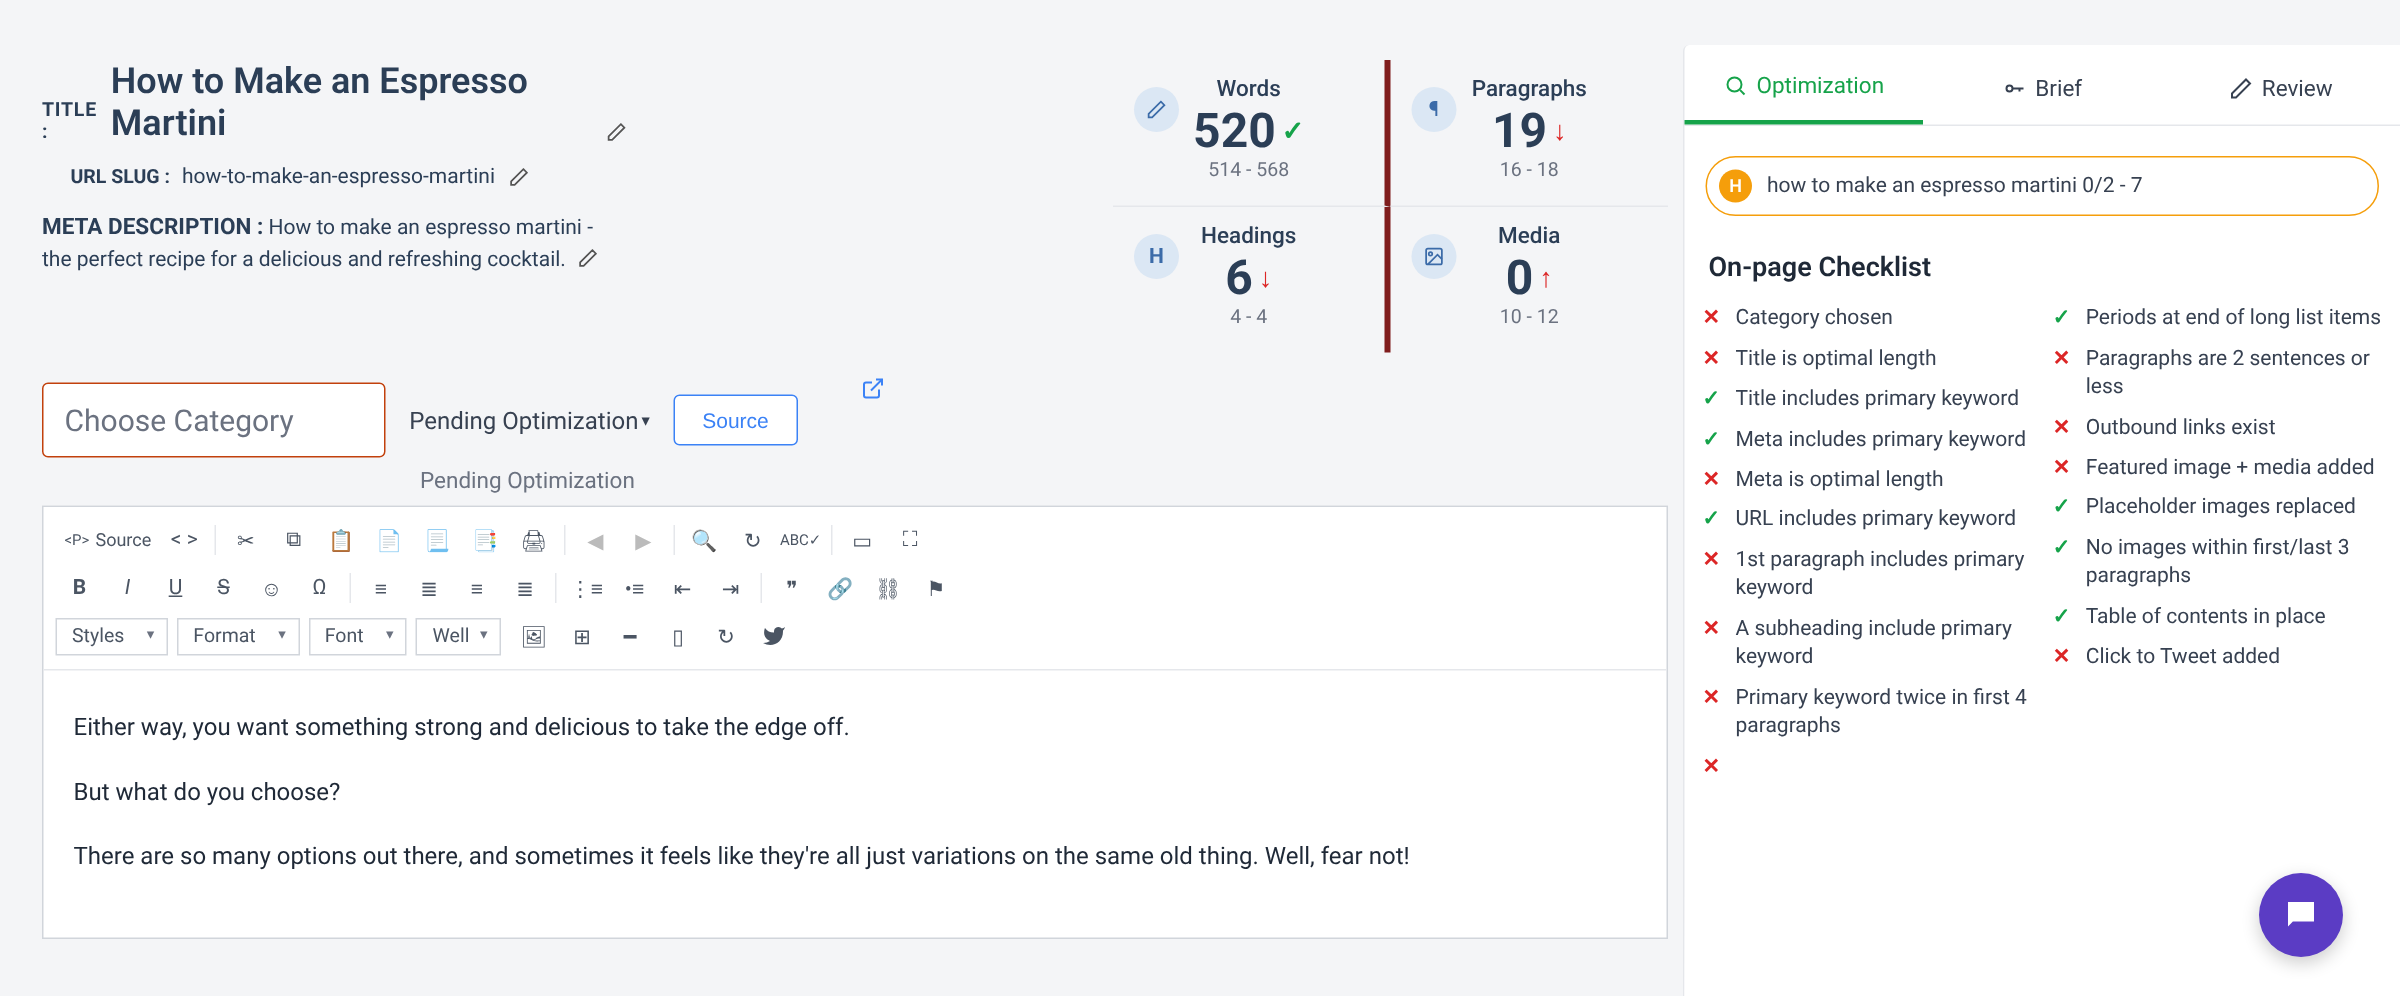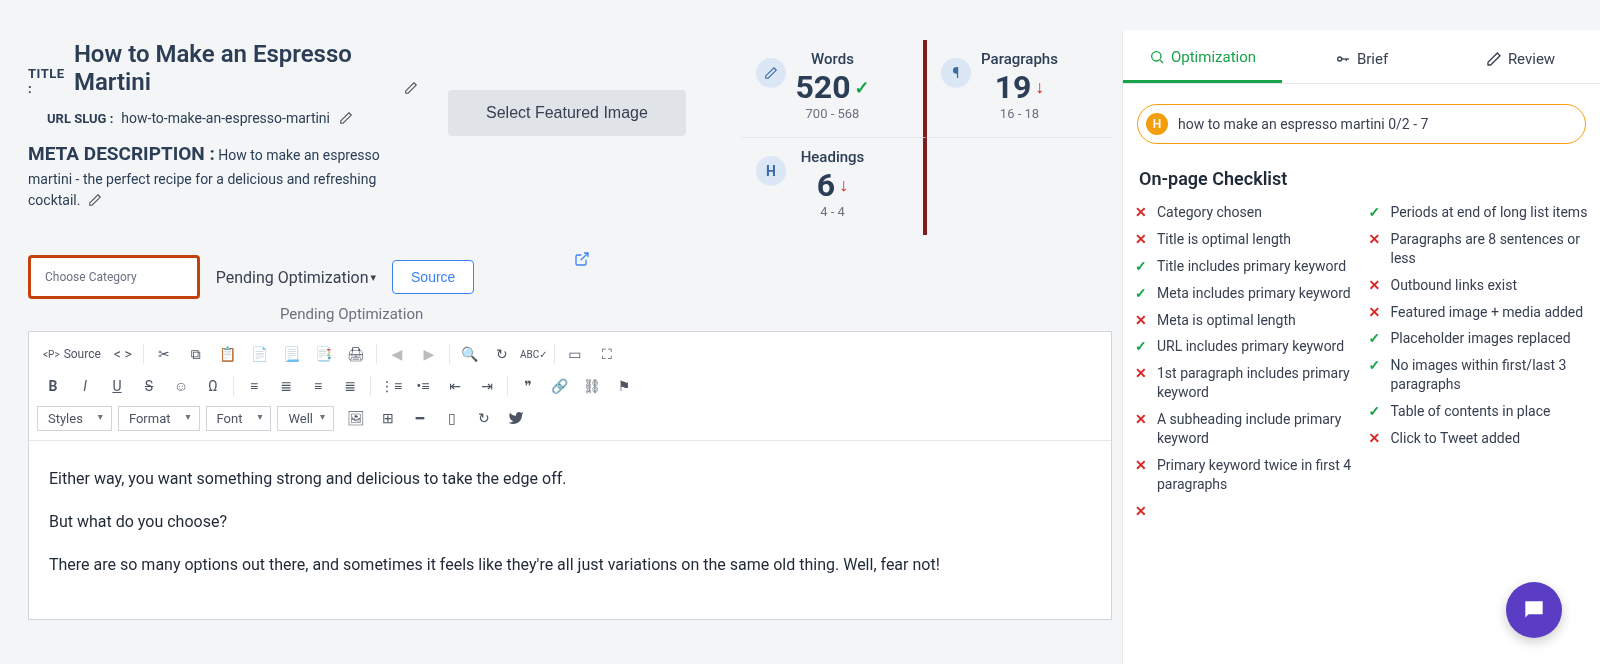--- a/index.html
+++ b/index.html
@@ -11,39 +11,39 @@
 
 .meta-row { display: flex; align-items: flex-start; }
 .meta-left { width: 390px; }
 .title-line { display:flex; align-items:flex-end; gap:6px; margin-bottom:14px;}
 .title-label { font-size:13px; font-weight:700; color:#2b3e56; letter-spacing:0.5px;}
 .title-value { font-size:24px; font-weight:600; color:#2b3e56; }
 .edit-icon { width:16px; height:16px; display:inline-flex; align-items:center; justify-content:center; color:#555; cursor:pointer; }
 .slug-line { font-size:14px; color:#2b3e56; margin-bottom:14px; display:flex; align-items:center; gap:8px;padding-left:19px;}
 .slug-label { font-weight:700; font-size:13px;}
 .meta-desc { font-size:14px; color:#2b3e56; line-height:1.5; max-width:380px;}
-.meta-desc .lbl { font-weight:700; font-size:19px;margin-top:28px;}
+.meta-desc .lbl { font-weight:700; font-size:15px;margin-top:28px;}
 
 .featured-btn { background:#e0e3e8; border:none; padding:14px 38px; font-size:16px; color:#374151; border-radius:4px; cursor:pointer; margin-left:30px; margin-top:50px;}
 
 
 .stats { display:flex; flex-wrap:wrap; width:370px; margin-left:auto; margin-right:10px; }
 .stat { width:50%; text-align:center; padding:10px 0 16px; position:relative;}
 .stat.bb { border-bottom:1px solid #e5e7eb;}
 .stat.br { border-right:4px solid #7f1d1d;}
 .stat-icon { width:30px; height:30px; border-radius:50%; background:#dbe7f4; display:flex; align-items:center; justify-content:center; position:absolute; left:14px; top:18px; color:#3b6ba8; font-size:14px;}
 .stat-label { font-size:15px; color:#2b3e56; font-weight:500;}
 .stat-value { font-size:32px; font-weight:700; color:#2b3e56; display:flex; align-items:center; justify-content:center; gap:4px;}
 .stat-range { font-size:13px; color:#6b7280;}
 .arrow-ok { color:#16a34a; font-size:18px;}
 .arrow-bad { color:#dc2626; font-size:18px;}
 
 
 .controls { display:flex; align-items:center; gap:10px; margin-top:20px; position:relative;}
-.select-box { border:3px solid #c2410c; background:#fff; padding:12px 60px 12px 14px; font-size:12px; color:#6b7280; border-radius:4px; cursor:pointer;}
+.select-box { border:1px solid #c2410c; background:#fff; padding:12px 60px 12px 14px; font-size:20px; color:#6b7280; border-radius:4px; cursor:pointer;}
 .pending { font-size:16px; color:#374151; padding:10px 6px; display:flex; align-items:center; gap:2px;}
 .update-btn { border:1px solid #3b82f6; color:#3b82f6; background:#fff; padding:8px 18px; border-radius:4px; font-size:14px; cursor:pointer;}
 .ext-link { color:#3b82f6; font-size:18px; cursor:pointer; margin-left:4px; position:absolute; left:542px; top:-4px;}
 .pending-sub { font-size:15px; color:#6b7280; margin-left:252px; margin-top:6px;}
 
 
 .editor { background:#fff; border:1px solid #d1d5db; margin-top:8px; margin-right:10px;}
 .toolbar { padding:6px 8px; border-bottom:1px solid #e5e7eb; display:flex; flex-wrap:wrap; gap:0; align-items:center;}
 .tb-row { display:flex; align-items:center; gap:0; width:100%; padding:2px 0;}
 .tb-btn { width:32px; height:28px; display:flex; align-items:center; justify-content:center; font-size:14px; color:#4b5563; cursor:pointer; border-radius:2px;}
@@ -102,53 +102,67 @@
           <span class="lbl">META DESCRIPTION :</span>
           <span>How to make an espresso martini - the perfect recipe for a delicious and refreshing cocktail.</span>
           <span class="edit-icon" style="display:inline-block;vertical-align:middle;margin-left:4px;">
             <svg width="14" height="14" viewBox="0 0 24 24" fill="none" stroke="currentColor" stroke-width="2">
                 <path d="M17 3l4 4L7 21H3v-4L17 3z"></path>
               </svg>
           </span>
         </div>
       </div>
 
-      <button class="featured-btn">Select Featured Image</button>
 
       <div class="stats">
         <div class="stat bb br">
           <div class="stat-icon">
             <svg width="14" height="14" viewBox="0 0 24 24" fill="none" stroke="currentColor" stroke-width="2">
                 <path d="M17 3l4 4L7 21H3v-4L17 3z"></path>
               </svg>
           </div>
           <div class="stat-label">Words</div>
           <div class="stat-value">
               <span>520</span>
               <span class="arrow-ok">✓</span>
             </div>
-          <div class="stat-range">700 - 568</div>
+          <div class="stat-range">514 - 568</div>
         </div>
         <div class="stat bb">
           <div class="stat-icon">¶</div>
           <div class="stat-label">Paragraphs</div>
           <div class="stat-value">
               <span>19</span>
               <span class="arrow-bad">↓</span>
             </div>
           <div class="stat-range">16 - 18</div>
         </div>
         <div class="stat br">
           <div class="stat-icon" style="font-weight:700;">H</div>
           <div class="stat-label">Headings</div>
           <div class="stat-value">
               <span>6</span>
               <span class="arrow-bad">↓</span>
             </div>
           <div class="stat-range">4 - 4</div>
+        </div>
+        <div class="stat">
+          <div class="stat-icon">
+            <svg width="14" height="14" viewBox="0 0 24 24" fill="none" stroke="currentColor" stroke-width="2">
+                <rect x="3" y="3" width="18" height="18" rx="2"></rect>
+                <circle cx="8" cy="9" r="2"></circle>
+                <path d="M21 15l-5-5L5 21"></path>
+              </svg>
+          </div>
+          <div class="stat-label">Media</div>
+          <div class="stat-value">
+              <span>0</span>
+              <span class="arrow-bad">↑</span>
+            </div>
+          <div class="stat-range">10 - 12</div>
         </div>
       </div>
     </div>
 
     <div class="controls">
       <div class="select-box">Choose Category</div>
       <div class="pending">
           <span>Pending Optimization</span>
           <span style="font-size:11px;">▾</span>
         </div>
@@ -311,21 +325,21 @@
             <span class="ci-bad">✕</span>
           </div>
         </div>
       <div class="check-col" id="checklist-right">
           <div class="check-item">
             <span class="ci-ok">✓</span>
             <span>Periods at end of long list items</span>
           </div>
           <div class="check-item">
             <span class="ci-bad">✕</span>
-            <span>Paragraphs are 8 sentences or less</span>
+            <span>Paragraphs are 2 sentences or less</span>
           </div>
           <div class="check-item">
             <span class="ci-bad">✕</span>
             <span>Outbound links exist</span>
           </div>
           <div class="check-item">
             <span class="ci-bad">✕</span>
             <span>Featured image + media added</span>
           </div>
           <div class="check-item">

